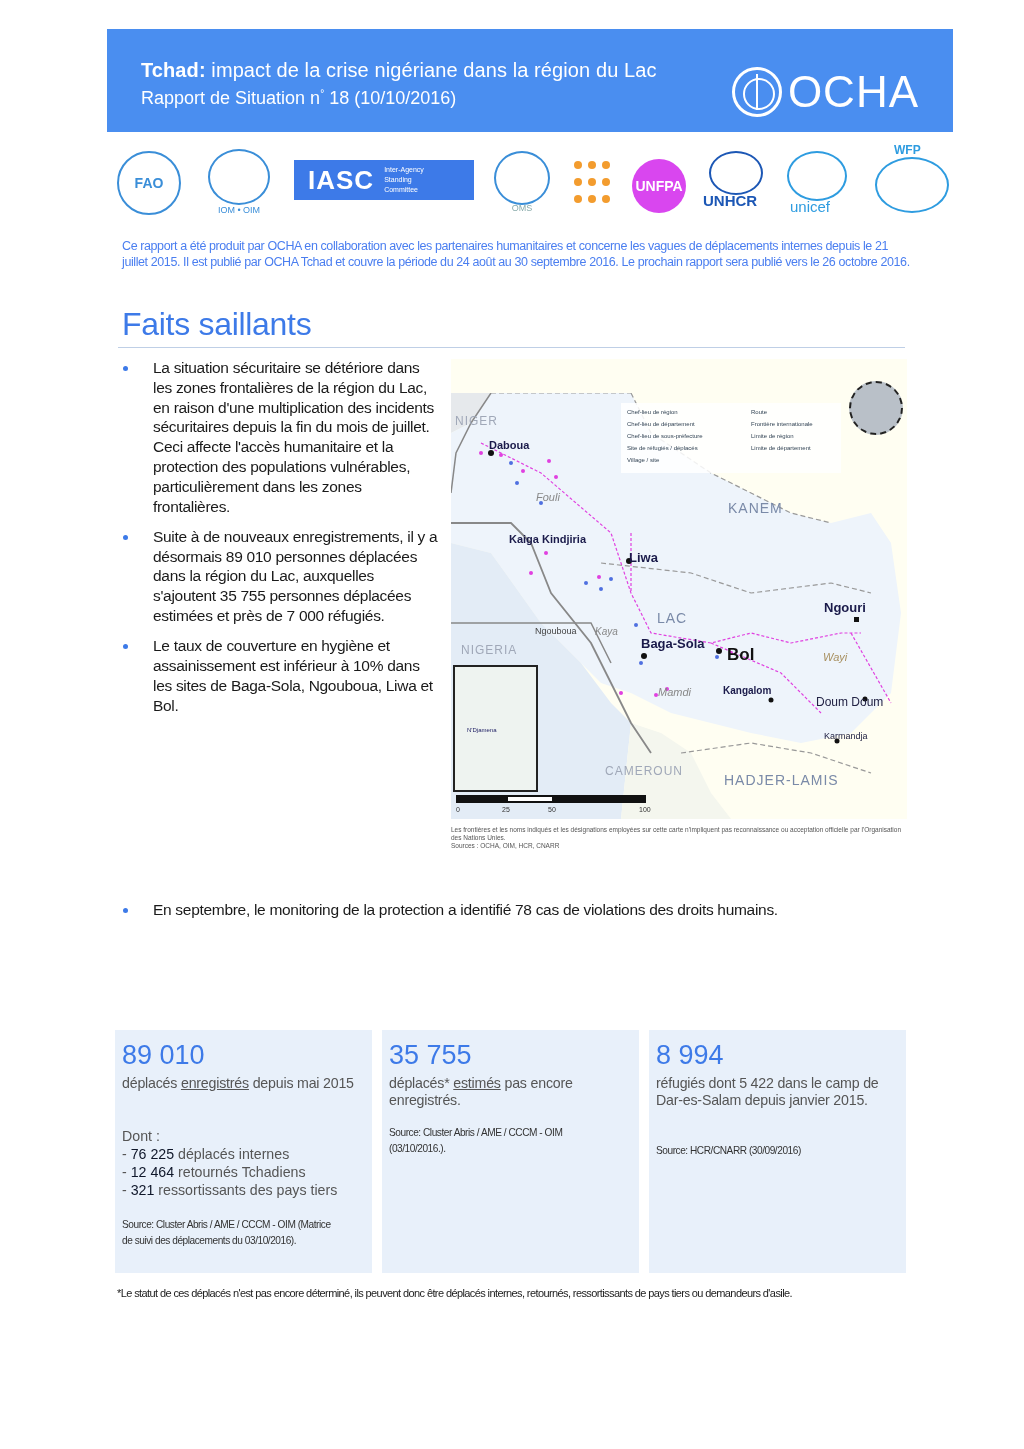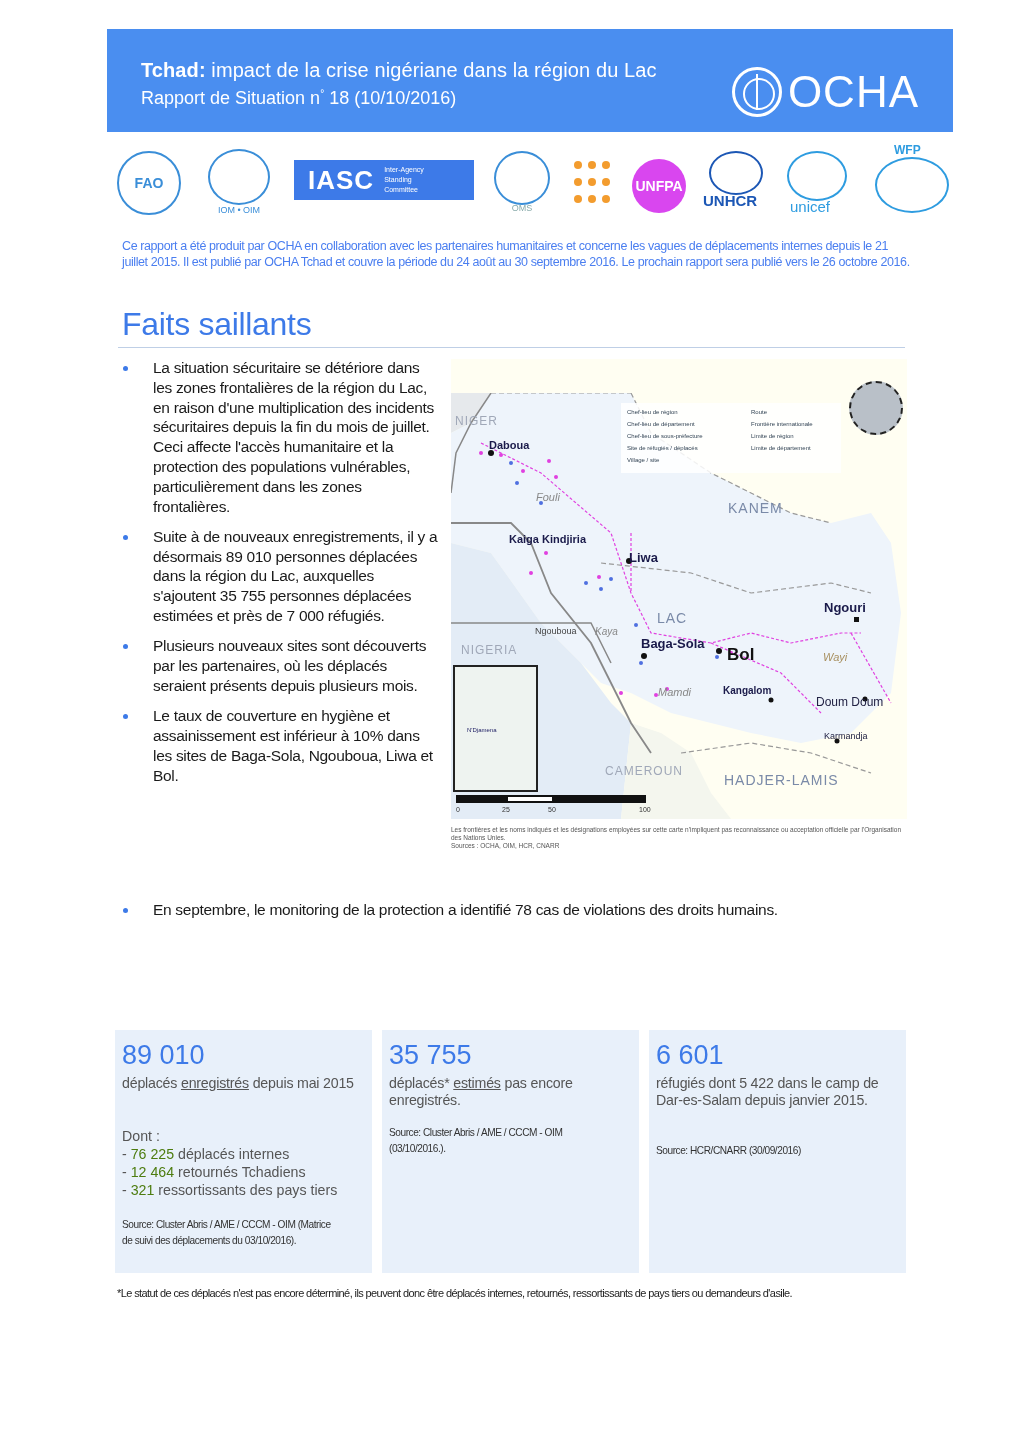--- a/index.html
+++ b/index.html
@@ -56,21 +56,21 @@
     .scalebar { position: absolute; left: 5px; top: 436px; width: 190px; height: 8px; background: #111; }
     .scalebar i { position: absolute; left: 52px; top: 2px; width: 44px; height: 4px; background: #fff; }
     .scale-ticks { position: absolute; left: 5px; top: 447px; width: 195px; font-size: 7px; color: #333; }
     .map-note { position: absolute; left: 451px; top: 826px; width: 456px; font-size: 6.5px; line-height: 8px; color: #555; }
 
     .card { position: absolute; top: 1030px; height: 243px; background: #e8f0fa; }
     .card .num { position: absolute; left: 7px; top: 10px; font-size: 27px; color: #3d7ae8; }
     .card .desc { position: absolute; left: 7px; top: 45px; font-size: 14.2px; line-height: 17px; color: #555; letter-spacing: -0.2px; }
     .card .desc u { text-decoration: underline; }
     .card .dont { position: absolute; left: 7px; top: 97px; font-size: 14.2px; line-height: 18px; color: #555; }
-    .card .dont .n { color: #4d7c0f; }
+    .card .dont .n { color: #0f172a; }
     .card .src { position: absolute; left: 7px; font-size: 11px; line-height: 16px; color: #333; letter-spacing: -0.5px; transform: scaleX(0.92); transform-origin: left; }
     .footnote { position: absolute; left: 117px; top: 1285px; width: 790px; font-size: 11px; line-height: 16px; color: #222; letter-spacing: -0.6px; }
   </style>
 </head>
 <body>
 
 <div class="banner">
   <div class="t1"><b>Tchad:</b><span> impact de la crise nigériane dans la région du Lac</span></div>
   <div class="t2"><span>Rapport de Situation n</span><sup>°</sup><span> 18 (10/10/2016)</span></div>
   <div class="ocha">
@@ -114,21 +114,20 @@
 </div>
 
 <div class="intro">Ce rapport a été produit par OCHA en collaboration avec les partenaires humanitaires et concerne les vagues de déplacements internes depuis le 21 juillet 2015. Il est publié par OCHA Tchad et couvre la période du 24 août au 30 septembre 2016. Le prochain rapport sera publié vers le 26 octobre 2016.</div>
 
 <div class="h-faits">Faits saillants</div>
 <div class="h-rule"></div>
 
 <ul class="bullets">
   <li>La situation sécuritaire se détériore dans les zones frontalières de la région du Lac, en raison d'une multiplication des incidents sécuritaires depuis la fin du mois de juillet. Ceci affecte l'accès humanitaire et la protection des populations vulnérables, particulièrement dans les zones frontalières.</li>
   <li>Suite à de nouveaux enregistrements, il y a désormais 89 010 personnes déplacées dans la région du Lac, auxquelles s'ajoutent 35 755 personnes déplacées estimées et près de 7 000 réfugiés.</li>
-  <li>Plusieurs nouveaux sites sont découverts par les partenaires, où les déplacés seraient présents depuis plusieurs mois.</li>
   <li>Le taux de couverture en hygiène et assainissement est inférieur à 10% dans les sites de Baga-Sola, Ngouboua, Liwa et Bol.</li>
 </ul>
 <div class="bullet-wide">En septembre, le monitoring de la protection a identifié 78 cas de violations des droits humains.</div>
 
 <div class="map">
   <svg width="456" height="426" viewBox="0 0 456 426">
     <rect x="0" y="0" width="456" height="426" fill="#fffef2"></rect>
     <path d="M0 0 L40 0 L20 30 L0 40 Z" fill="#e6e9ec"></path>
     <path d="M0 40 L20 30 L40 0 L180 0 L200 40 L260 80 L300 100 L340 120 L380 130 L420 120 L440 150 L450 220 L440 300 L400 340 L350 350 L300 340 L260 330 L220 320 L180 300 L150 290 L130 270 L90 230 L40 160 L0 150 Z" fill="#eef4fb"></path>
     <path d="M0 150 L40 160 L90 230 L130 270 L160 310 L180 330 L170 426 L0 426 Z" fill="#e3ecf6"></path>
@@ -239,18 +238,18 @@
   <div class="src" style="top:186px;width:240px;">Source: Cluster Abris / AME / CCCM - OIM (Matrice de suivi des déplacements du 03/10/2016).</div>
 </div>
 
 <div class="card" style="left:382px;width:257px;">
   <div class="num">35 755</div>
   <div class="desc" style="width:240px;"><span>déplacés* </span><u>estimés</u><span> pas encore enregistrés.</span></div>
   <div class="src" style="top:94px;width:230px;">Source: Cluster Abris / AME / CCCM - OIM (03/10/2016.).</div>
 </div>
 
 <div class="card" style="left:649px;width:257px;">
-  <div class="num">6 601</div>
+  <div class="num">8 994</div>
   <div class="desc" style="width:245px;">réfugiés dont 5 422 dans le camp de Dar-es-Salam depuis janvier 2015.</div>
   <div class="src" style="top:112px;width:240px;">Source: HCR/CNARR (30/09/2016)</div>
 </div>
 
 <div class="footnote">*Le statut de ces déplacés n'est pas encore déterminé, ils peuvent donc être déplacés internes, retournés, ressortissants de pays tiers ou demandeurs d'asile.</div>
 
 </body></html>

